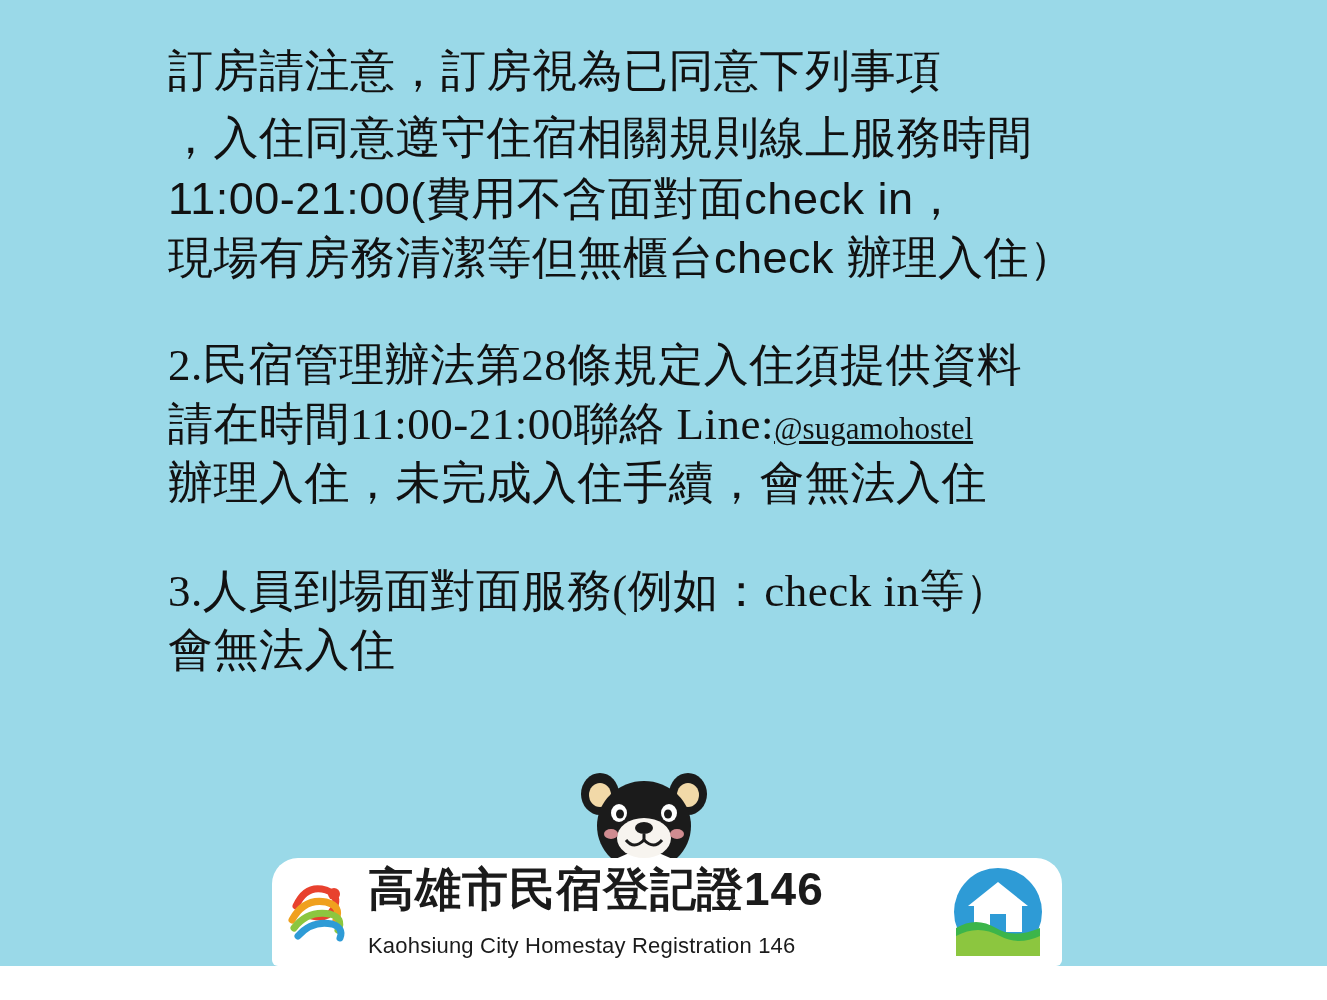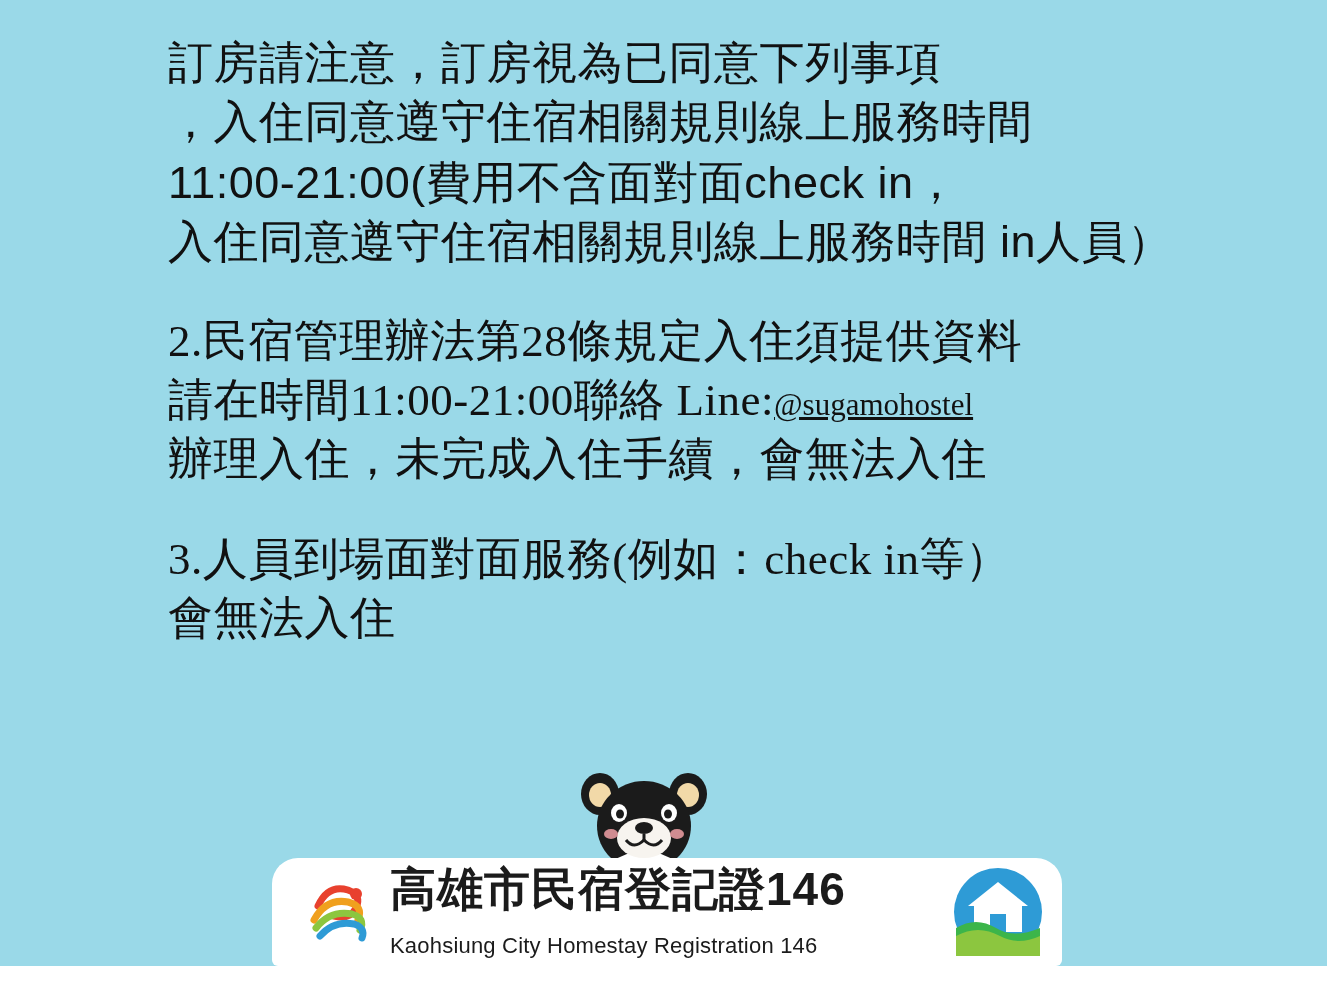--- a/index.html
+++ b/index.html
@@ -28,21 +28,21 @@
     left: 168px;
     top: 34px;
     width: 1000px;
     color: #111111;
     font-size: 45px;
     line-height: 1.32;
     letter-spacing: 0.5px;
     font-family: "Liberation Serif", serif;
   }
   .para {
-    margin: 0 0 0 0;
+    margin: 8px 0 0 0;
   }
   .gap {
     height: 40px;
   }
   .line {
     white-space: nowrap;
   }
   .lineurl {
     text-decoration: underline;
     font-size: 31px;
@@ -74,21 +74,21 @@
     background: #ffffff;
   }
   #banner-inner {
     position: absolute;
     left: 0; top: 0;
     width: 100%;
     height: 100%;
     display: flex;
     align-items: center;
     justify-content: space-between;
-    padding-left: 32px;
+    padding-left: 10px;
     box-sizing: border-box;
   }
   #kaohsiung-logo {
     width: 72px;
     height: 72px;
     flex: 0 0 auto;
     margin-right: 14px;
   }
   #banner-text {
     flex: 1 1 auto;
@@ -134,21 +134,21 @@
 
   <div id="text-block">
 
     <div class="para">
       <div class="line">訂房請注意，訂房視為已同意下列事項</div>
     </div>
 
     <div class="para">
       <div class="line">，入住同意遵守住宿相關規則線上服務時間</div>
       <div class="line mono">11:00-21:00(費用不含面對面check in，</div>
-      <div class="line mono">入住同意遵守住宿相關規則線上服務時間 in人員）</div>
+      <div class="line mono">現場有房務清潔等但無櫃台check 辦理入住）</div>
     </div>
 
     <div class="gap"></div>
 
     <div class="para">
       <div class="line">2.民宿管理辦法第28條規定入住須提供資料</div>
       <div class="line"><span>請在時間11:00-21:00聯絡 Line:</span><span class="lineurl">@sugamohostel</span></div>
       <div class="line">辦理入住，未完成入住手續，會無法入住</div>
     </div>
 

